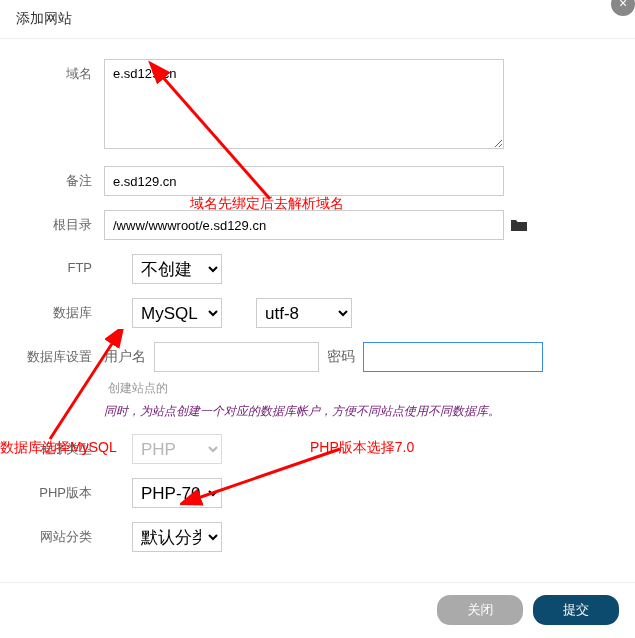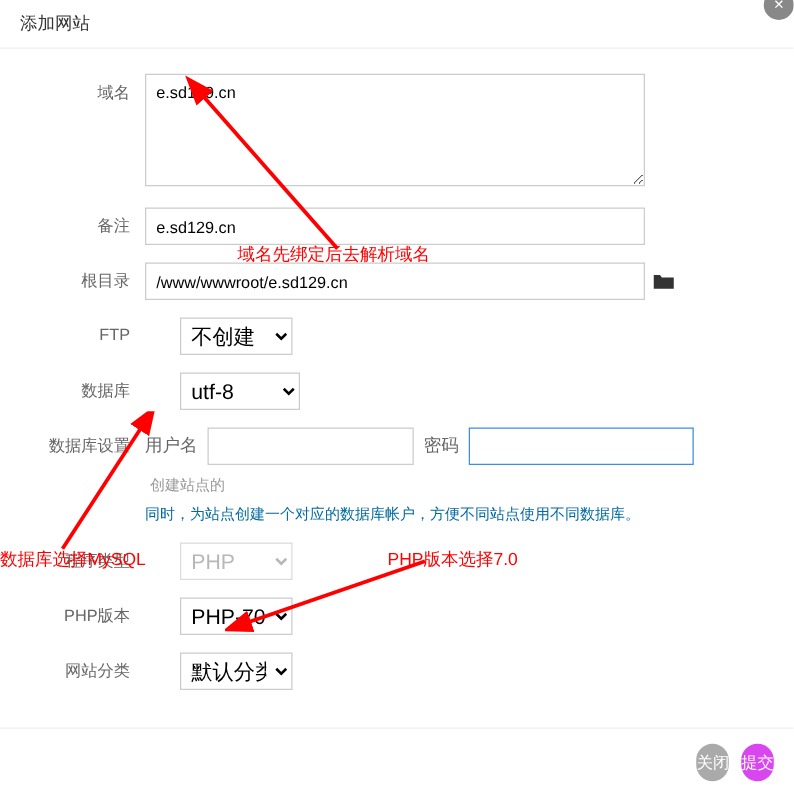--- a/index.html
+++ b/index.html
@@ -1,42 +1,42 @@
 <!DOCTYPE html>
 <html><head>
 <meta charset="utf-8">
 <style>
 * { box-sizing: border-box; margin: 0; padding: 0; }
 body { font-family: "Microsoft YaHei", Arial, sans-serif; font-size: 13px; color: #333; background: #fff; width: 635px; }
 .modal { width: 635px; background: #fff; position: relative; }
 .modal-header { padding: 10px 16px; border-bottom: 1px solid #eee; font-size: 14px; color: #333; position: relative; }
 .close-btn { position: absolute; right: 0; top: -8px; width: 24px; height: 24px; background: #888; border-radius: 50%; color: #fff; text-align: center; line-height: 22px; font-size: 14px; cursor: pointer; }
-.modal-body { padding: 20px 24px 16px 36px; position: relative; }
+.modal-body { padding: 20px 24px 16px 24px; position: relative; }
 .form-row { display: flex; align-items: flex-start; margin-bottom: 14px; }
 .form-label { width: 80px; text-align: right; padding-right: 12px; color: #666; padding-top: 6px; font-size: 13px; }
 .form-control { flex: 1; }
 textarea.input-text { width: 400px; height: 90px; border: 1px solid #ccc; padding: 6px 8px; font-size: 13px; resize: both; font-family: inherit; }
 input.input-text { width: 400px; height: 30px; border: 1px solid #ccc; padding: 0 8px; font-size: 13px; }
 input.input-short { width: 165px; height: 30px; border: 1px solid #ccc; padding: 0 8px; font-size: 13px; }
 input.input-blue { border: 1px solid #3a8ee6; width: 180px; height: 30px; padding: 0 8px; }
 select.sel { height: 30px; border: 1px solid #ccc; padding: 0 4px; font-size: 17px; background: #fff; margin-left: 28px; }
 .sel-w1 { width: 90px; }
 .sel-w2 { width: 96px; }
 .sel-disabled { background: #f5f5f5; color: #999; border: 1px solid #ddd; }
 .root-row { display: flex; align-items: center; gap: 6px; }
 .folder-icon { width: 18px; height: 14px; display: inline-block; cursor: pointer; }
 .db-row { display: flex; gap: 6px; }
 .dbset-row { display: flex; align-items: center; gap: 8px; flex-wrap: wrap; }
 .dbset-label { color: #666; font-size: 14px; }
 .side-text { color: #999; font-size: 12px; margin-left: 4px; }
-.hint-text { color: #0369a1; font-size: 12px; margin-top: 6px; }
+.hint-text { color: #701a75; font-size: 12px; margin-top: 6px; font-style: italic; }
 .modal-footer { padding: 12px 16px; text-align: right; border-top: 1px solid #eee; }
-.btn { display: inline-block; padding: 6px 0; border: none; font-size: 13px; cursor: pointer; border-radius: 13px; margin-left: 6px; }
+.btn { display: inline-block; padding: 6px 30px; border: none; font-size: 13px; cursor: pointer; border-radius: 13px; margin-left: 6px; }
 .btn-close { background: #aaa; color: #fff; }
-.btn-submit { background: #d946ef; color: #fff; }
+.btn-submit { background: #0c4a6e; color: #fff; }
 
 .annot { position: absolute; color: #ff0000; font-size: 14px; pointer-events: none; font-weight: 500; }
 .arrow-svg { position: absolute; pointer-events: none; }
 </style>
 </head>
 <body>
 
 <div class="modal">
   <div class="close-btn">×</div>
   <div class="modal-header">添加网站</div>
@@ -74,20 +74,23 @@
       <div class="form-control">
         <select class="sel sel-w1">
           <option>不创建</option>
         </select>
       </div>
     </div>
 
     <div class="form-row">
       <div class="form-label">数据库</div>
       <div class="form-control db-row">
+        <select class="sel sel-w1">
+          <option>MySQL</option>
+        </select>
         <select class="sel sel-w2">
           <option>utf-8</option>
         </select>
       </div>
     </div>
 
     <div class="form-row">
       <div class="form-label">数据库设置</div>
       <div class="form-control">
         <div class="dbset-row">

